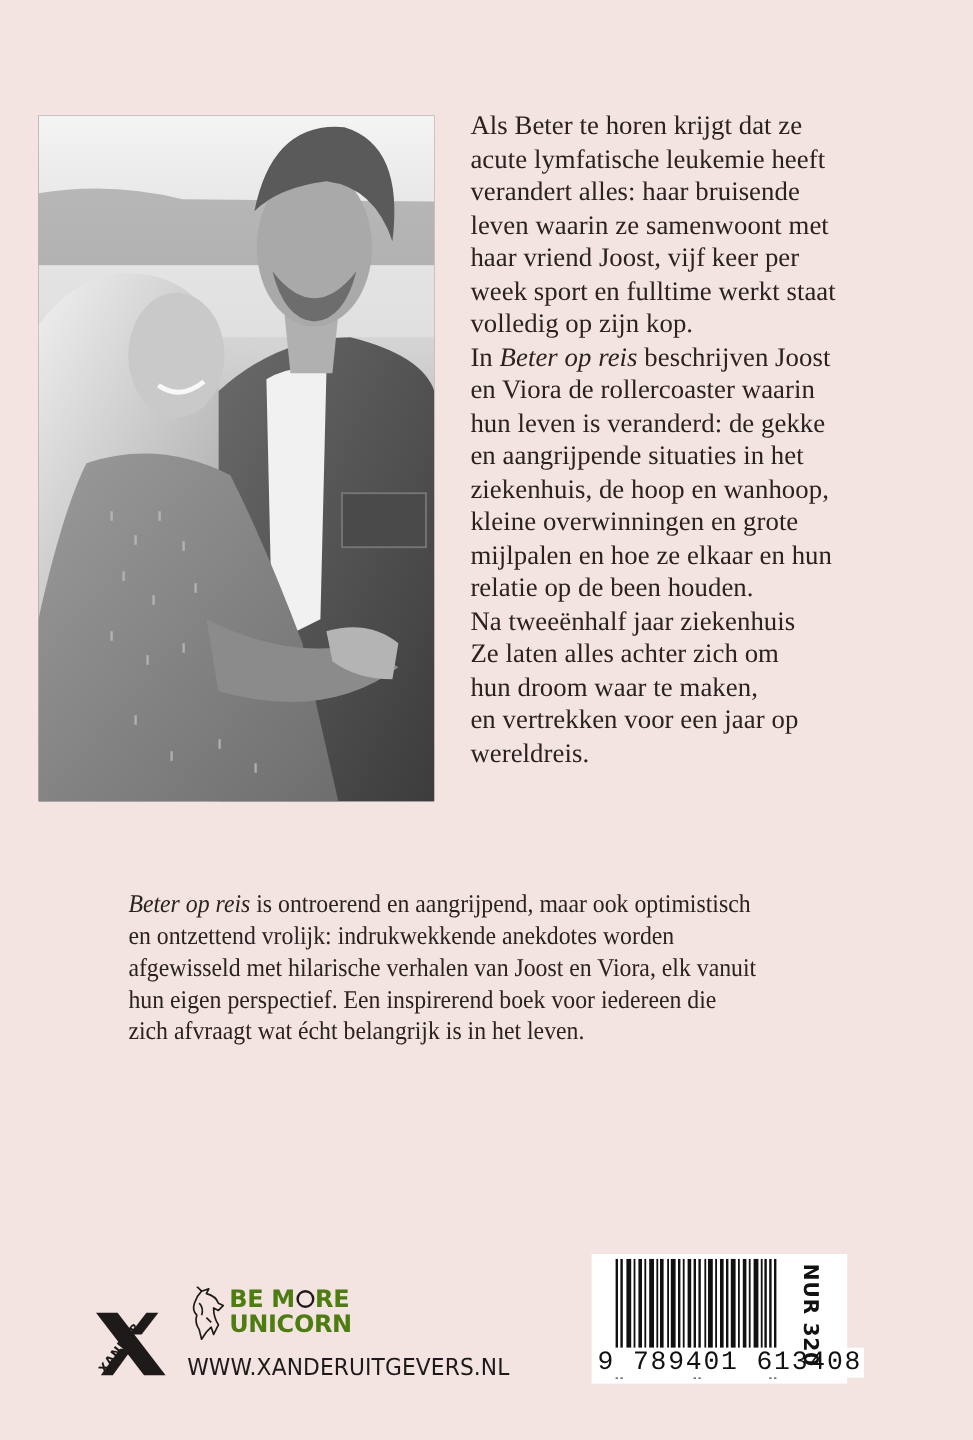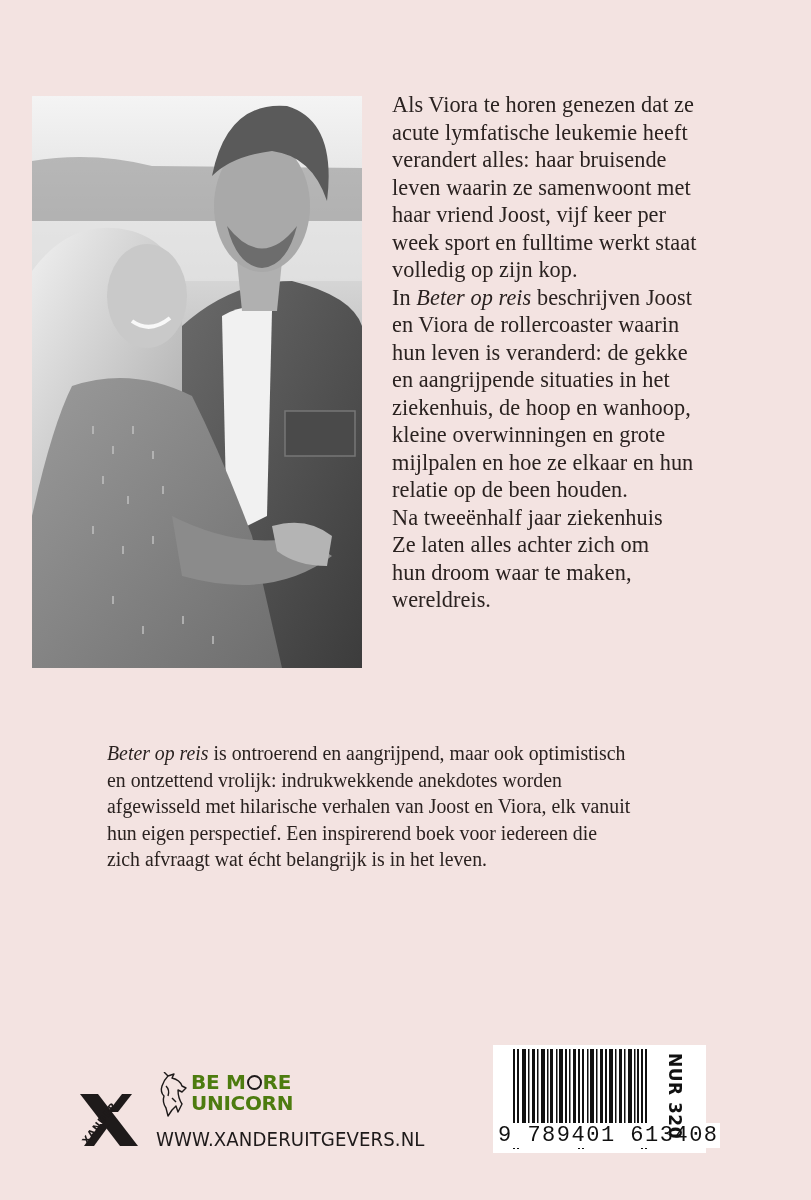--- a/index.html
+++ b/index.html
@@ -133,38 +133,39 @@
         <rect x="120" y="440" width="2" height="8"></rect>
       <rect x="150" y="520" width="2" height="8"></rect>
         <rect x="80" y="500" width="2" height="8"></rect>
       <rect x="110" y="530" width="2" height="8"></rect>
         <rect x="180" y="540" width="2" height="8"></rect>
     </g>
   </svg>
 </div>
 
 <p class="side-text">
-  <span class="line"><span>Als Viora te horen genezen dat ze</span></span>
+  <span class="line"><span>Als Beter te horen krijgt dat ze</span></span>
   <span class="line"><span>acute lymfatische leukemie heeft</span></span>
   <span class="line"><span>verandert alles: haar bruisende</span></span>
   <span class="line"><span>leven waarin ze samenwoont met</span></span>
   <span class="line"><span>haar vriend Joost, vijf keer per</span></span>
   <span class="line"><span>week sport en fulltime werkt staat</span></span>
   <span class="line"><span>volledig op zijn kop.</span></span>
   <span class="line"><span>In </span><em>Beter op reis</em><span> beschrijven Joost</span></span>
   <span class="line"><span>en Viora de rollercoaster waarin</span></span>
   <span class="line"><span>hun leven is veranderd: de gekke</span></span>
   <span class="line"><span>en aangrijpende situaties in het</span></span>
   <span class="line"><span>ziekenhuis, de hoop en wanhoop,</span></span>
   <span class="line"><span>kleine overwinningen en grote</span></span>
   <span class="line"><span>mijlpalen en hoe ze elkaar en hun</span></span>
   <span class="line"><span>relatie op de been houden.</span></span>
   <span class="line"><span>Na tweeënhalf jaar ziekenhuis</span></span>
   <span class="line"><span>Ze laten alles achter zich om</span></span>
   <span class="line"><span>hun droom waar te maken,</span></span>
+  <span class="line"><span>en vertrekken voor een jaar op</span></span>
   <span class="line"><span>wereldreis.</span></span>
 </p>
 
 <p class="bottom-text">
   <span class="line"><em>Beter op reis</em><span> is ontroerend en aangrijpend, maar ook optimistisch</span></span>
   <span class="line"><span>en ontzettend vrolijk: indrukwekkende anekdotes worden</span></span>
   <span class="line"><span>afgewisseld met hilarische verhalen van Joost en Viora, elk vanuit</span></span>
   <span class="line"><span>hun eigen perspectief. Een inspirerend boek voor iedereen die</span></span>
   <span class="line"><span>zich afvraagt wat écht belangrijk is in het leven.</span></span>
 </p>

